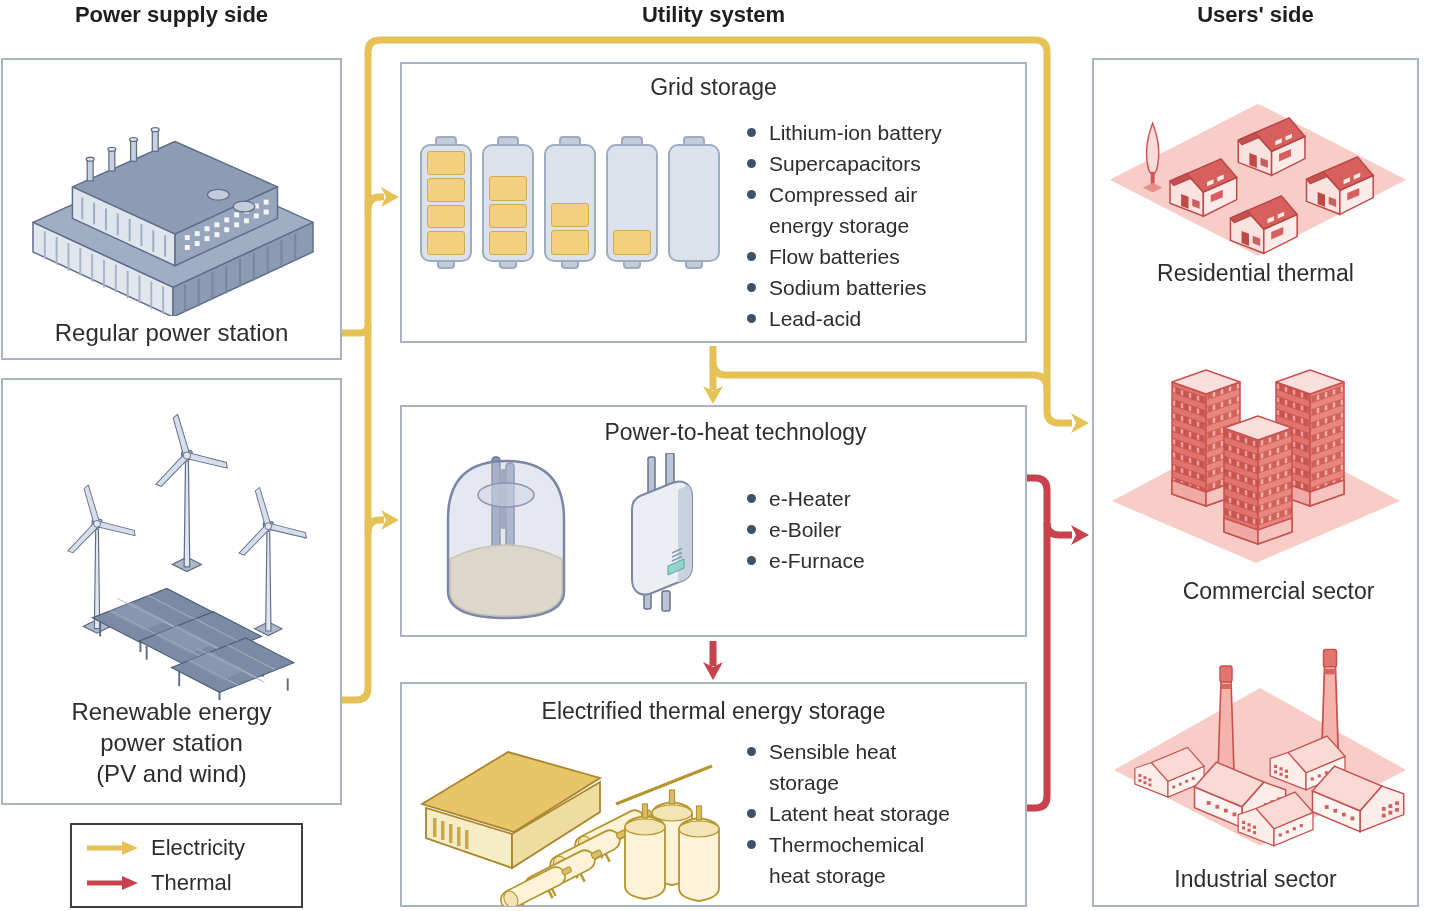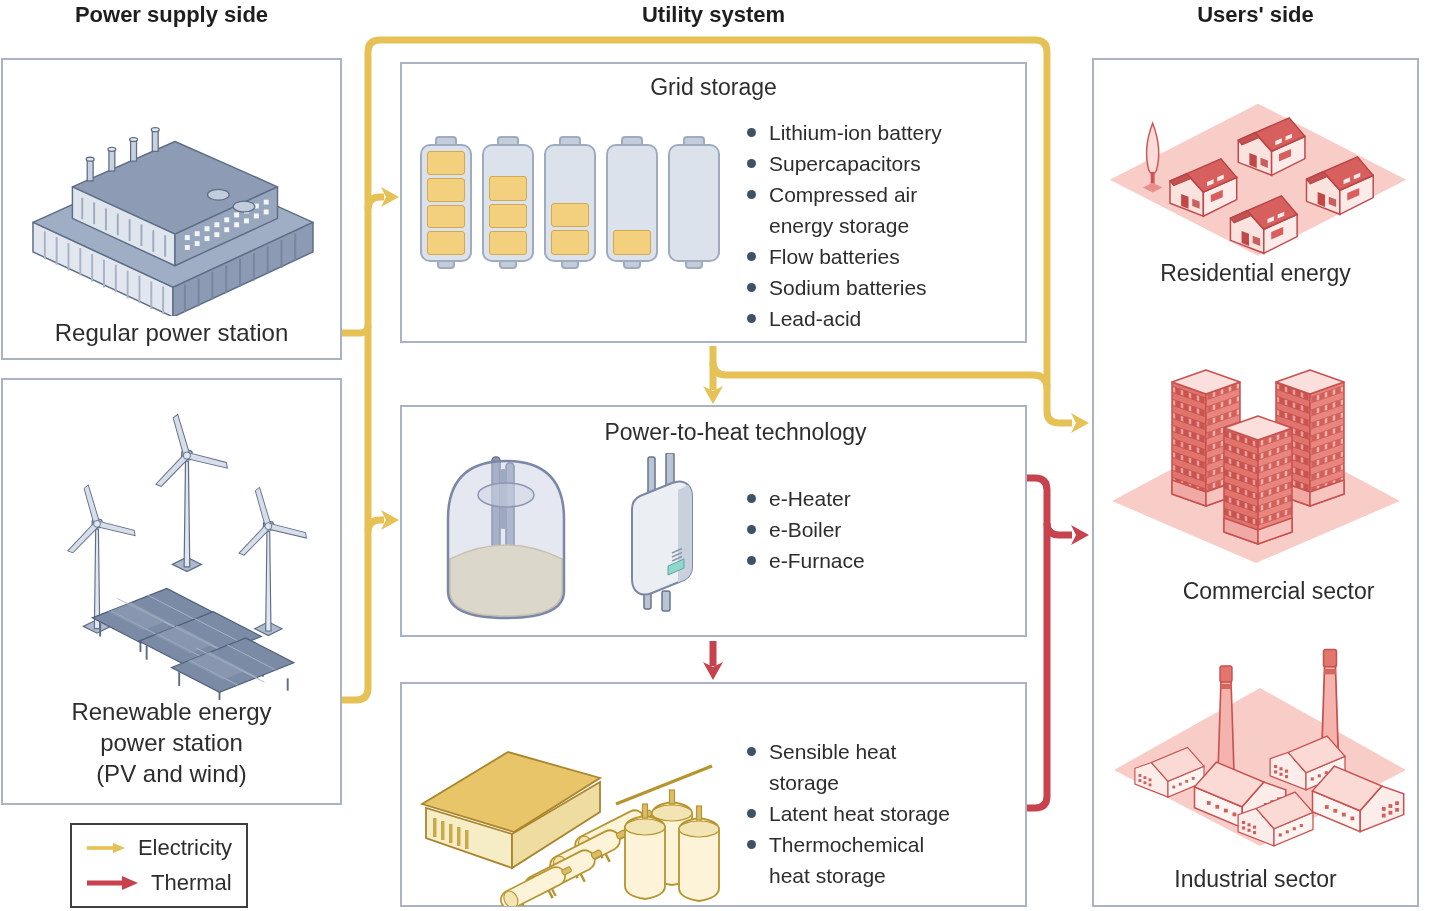--- a/index.html
+++ b/index.html
@@ -30,21 +30,21 @@
   .batt .cap{width:18px;height:6px;background:#C3CCDB;border:2px solid var(--batt-border);
              border-bottom:none;border-radius:4px 4px 0 0;}
   .batt .bbody{box-sizing:border-box;width:52px;height:118px;background:var(--batt-body);
                border:2px solid var(--batt-border);border-radius:10px;display:flex;
                flex-direction:column-reverse;gap:3px;padding:5px;}
   .batt .cell{flex:1;border-radius:3px;}
   .batt .cell.on{background:var(--cell);border:1.5px solid var(--cell-border);}
   .batt .nub{width:14px;height:5px;background:#C3CCDB;border:2px solid var(--batt-border);
              border-top:none;border-radius:0 0 4px 4px;}
   .seclabel{position:absolute;left:0;right:0;text-align:center;font-size:23px;color:var(--text);}
-  .legend{position:absolute;left:70px;top:823px;width:178px;height:85px;box-sizing:border-box;
+  .legend{position:absolute;left:70px;top:823px;width:233px;height:85px;box-sizing:border-box;
           border:2px solid var(--legendborder);background:#fff;display:flex;flex-direction:column;
           justify-content:center;gap:9px;padding:8px 14px;z-index:1;}
   .legrow{display:flex;align-items:center;gap:13px;font-size:22px;color:var(--text);}
 </style>
 </head>
 <body>
 
 <div class="canvas">
 
   <svg width="0" height="0" style="position:absolute">
@@ -338,20 +338,21 @@
           <span class="btxt">e-Boiler</span>
         </li>
         <li>
           <span class="dot"></span>
           <span class="btxt">e-Furnace</span>
         </li>
       </ul>
   </section>
 
   <section class="box" style="left:400px;top:682px;width:627px;height:225px;">
+    <div class="boxtitle" style="top:14px;">Electrified thermal energy storage</div>
     <svg class="ill" style="left:18px;top:42px;" width="300" height="180" viewBox="0 0 300 180">
       <path d="M196,78 L292,40" stroke="#B6952F" stroke-width="3" fill="none"></path>
       <path d="M6,82 L6,112 L92,142 L92,108 Z" fill="#F6ECC6" stroke="#A9852C" stroke-width="1.8"></path>
       <path d="M92,108 L180,56 L180,86 L92,142 Z" fill="#EFDCA0" stroke="#A9852C" stroke-width="1.8"></path>
       <path d="M2,78 L88,26 L180,52 L94,106 Z" fill="#E7C568" stroke="#A9852C" stroke-width="1.8"></path>
       <g fill="#C9A94E">
         <rect x="13" y="92" width="3.5" height="19"></rect>
           <rect x="21" y="95" width="3.5" height="19"></rect>
         <rect x="29" y="98" width="3.5" height="19"></rect>
           <rect x="37" y="101" width="3.5" height="19"></rect>
@@ -389,21 +390,21 @@
       <g>
         <path d="M54,50 Q64,76 58,98 Q54,107 50,98 Q44,76 54,50 Z" fill="#FBDCD8" stroke="#D05454" stroke-width="1.5"></path>
         <rect x="52" y="100" width="4" height="13" fill="#D05454"></rect>
         <path d="M44,116 L54,111 L64,116 L54,121 Z" fill="#E98F8A"></path>
       </g>
       <use href="#house" transform="translate(176,56) scale(0.95)"></use>
       <use href="#house" transform="translate(106,98) scale(0.95)"></use>
       <use href="#house" transform="translate(168,136) scale(0.95)"></use>
       <use href="#house" transform="translate(246,96) scale(0.95)"></use>
     </svg>
-    <div class="seclabel" style="top:200px;">Residential energy</div>
+    <div class="seclabel" style="top:200px;">Residential thermal</div>
 
     <svg class="ill" style="left:12px;top:300px;" width="300" height="205" viewBox="0 0 300 205">
       <path d="M150,64 L294,141 L150,203 L6,141 Z" fill="#F8CDC8"></path>
       <g stroke="#C8504E" stroke-width="1.5" stroke-linejoin="round">
         <path d="M66,22 L100,34 L100,146 L66,134 Z" fill="url(#fL)"></path>
         <path d="M100,34 L134,22 L134,134 L100,146 Z" fill="url(#fR)"></path>
         <path d="M66,120 L100,132 L100,146 L66,134 Z" fill="#F0A9A4"></path>
         <path d="M100,132 L134,120 L134,134 L100,146 Z" fill="#F6C3BE"></path>
         <path d="M66,22 L100,10 L134,22 L100,34 Z" fill="#FBDFDC"></path>
         <path d="M170,22 L204,34 L204,146 L170,134 Z" fill="url(#fL)"></path>

